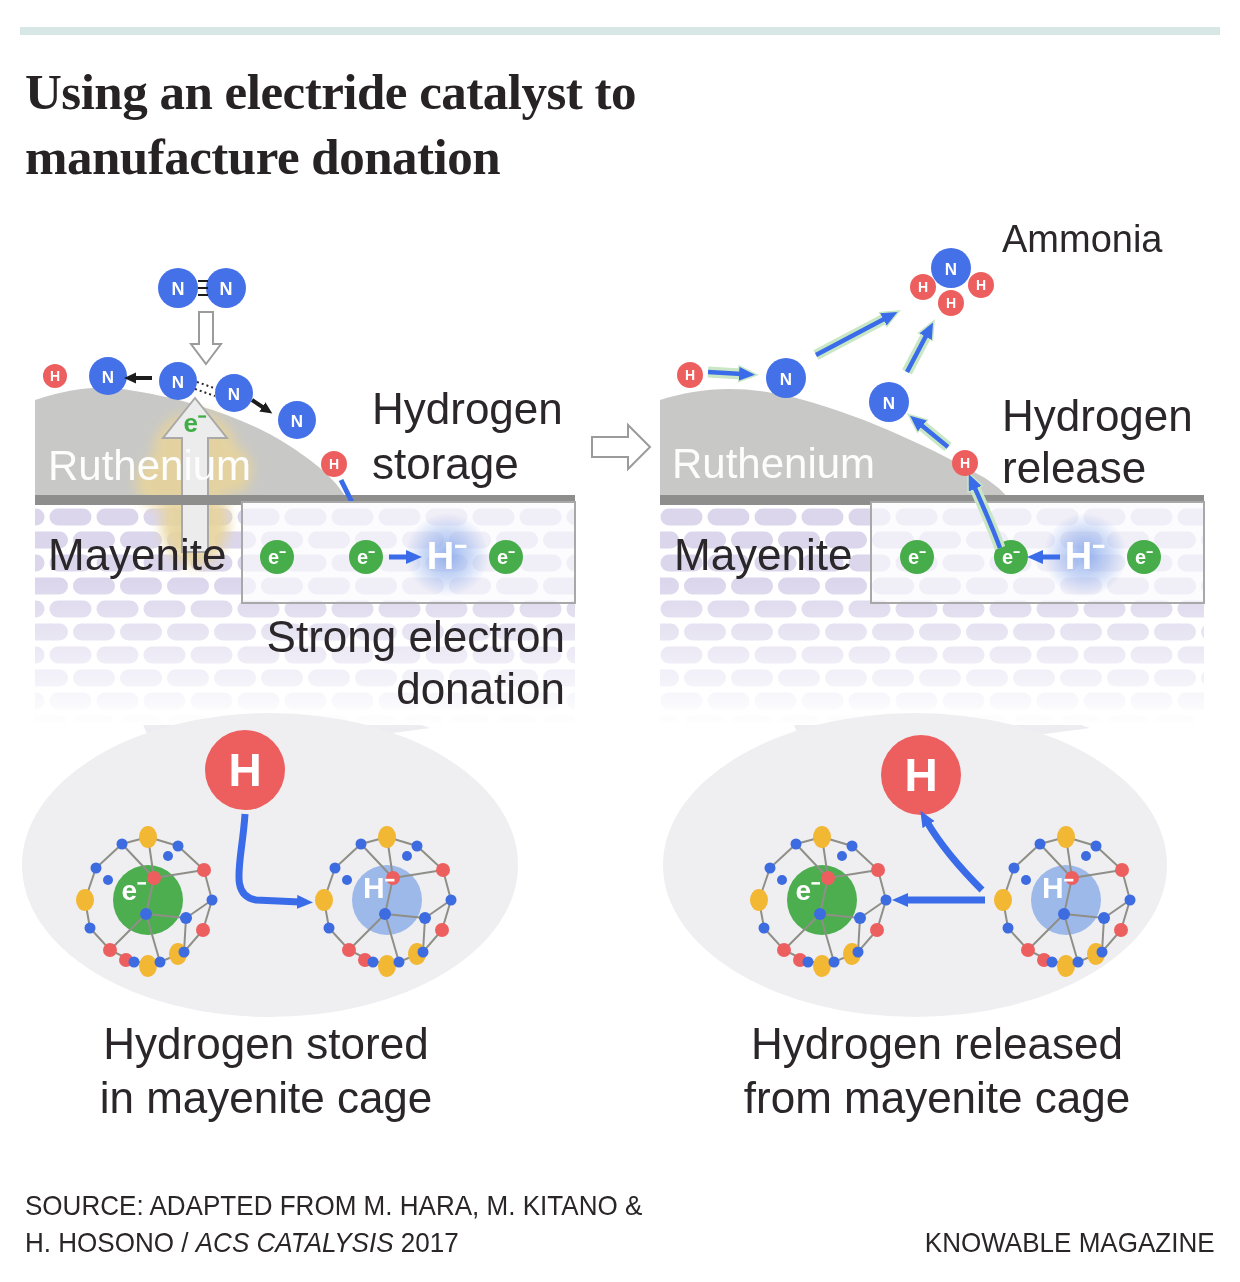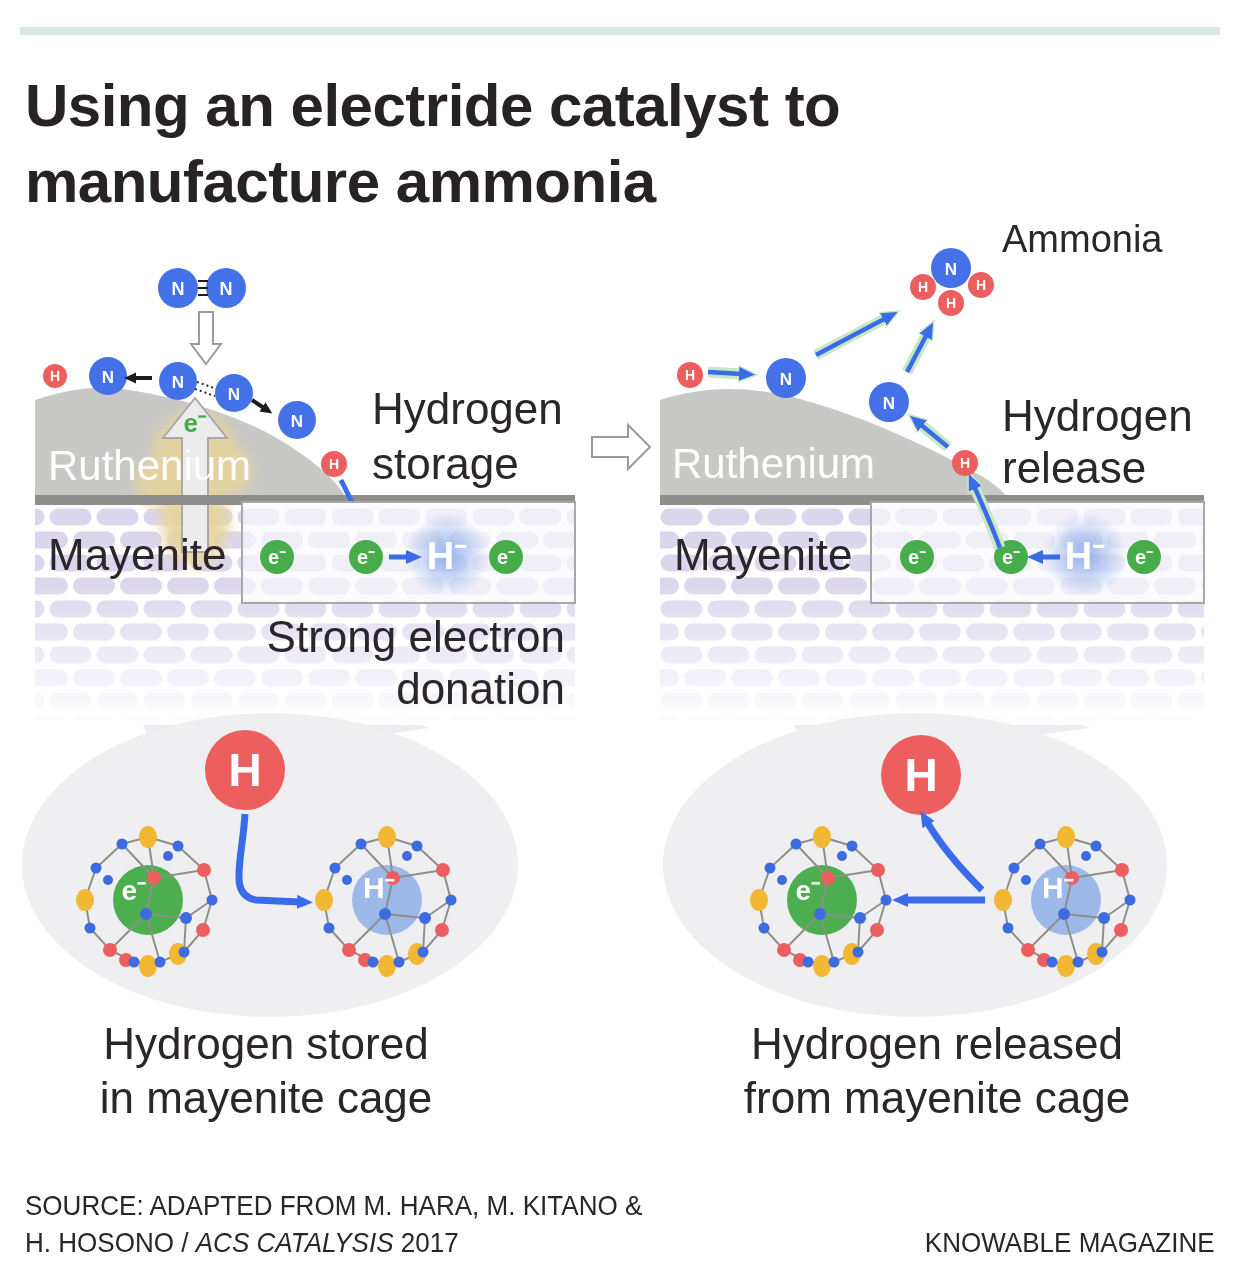--- a/index.html
+++ b/index.html
@@ -1,41 +1,41 @@
 <!DOCTYPE html>
 <html><head>
 <meta charset="utf-8">
 <style>
   html,body{margin:0;padding:0;background:#ffffff;}
   .canvas{position:relative;width:1240px;height:1282px;background:#fff;overflow:hidden;
           font-family:"Liberation Sans", sans-serif;}
   .topbar{position:absolute;left:20px;top:27px;width:1200px;height:8px;background:#d6e7e6;}
-  .title{position:absolute;left:25px;top:68px;width:1100px;
-         font-size:60px;line-height:1.27;font-weight:700;color:#272325;letter-spacing:-0.5px;}
+  .title{position:absolute;left:25px;top:60px;width:1100px;
+         font-size:51px;line-height:1.27;font-weight:700;color:#272325;letter-spacing:-0.5px;font-family:Liberation Serif, serif;}
   .diagram{position:absolute;left:0;top:0;width:1240px;height:1282px;}
   .footer-line{position:absolute;color:#2a2627;font-size:28px;white-space:nowrap;
                transform:scaleX(0.93);transform-origin:left center;}
   .footer-credit{position:absolute;color:#2a2627;font-size:28px;white-space:nowrap;
                transform:scaleX(0.93);transform-origin:right center;right:25px;}
   .fl1{left:25px;top:1190px;}
   .fl2{left:25px;top:1227px;}
   .fc{top:1227px;}
   .ital{font-style:italic;}
   svg text{font-family:"Liberation Sans", sans-serif;}
 </style>
 </head>
 <body>
 
 <div class="canvas">
 
   <div class="topbar"></div>
 
   <h1 class="title" style="margin:0;">
     <span>Using an electride catalyst to</span><br>
-    <span>manufacture ammonia</span>
+    <span>manufacture donation</span>
   </h1>
 
   <svg class="diagram" viewBox="0 0 1240 1282" xmlns="http://www.w3.org/2000/svg">
     <defs>
       <pattern id="maye" width="47" height="46" patternUnits="userSpaceOnUse">
         <rect width="47" height="46" fill="#ffffff"></rect>
         <g fill="#dbd6ec" stroke="#ffffff" stroke-width="3">
           <rect x="1" y="1" width="45" height="20" rx="10"></rect>
           <rect x="-22.5" y="24" width="45" height="20" rx="10"></rect>
           <rect x="24.5" y="24" width="45" height="20" rx="10"></rect>

